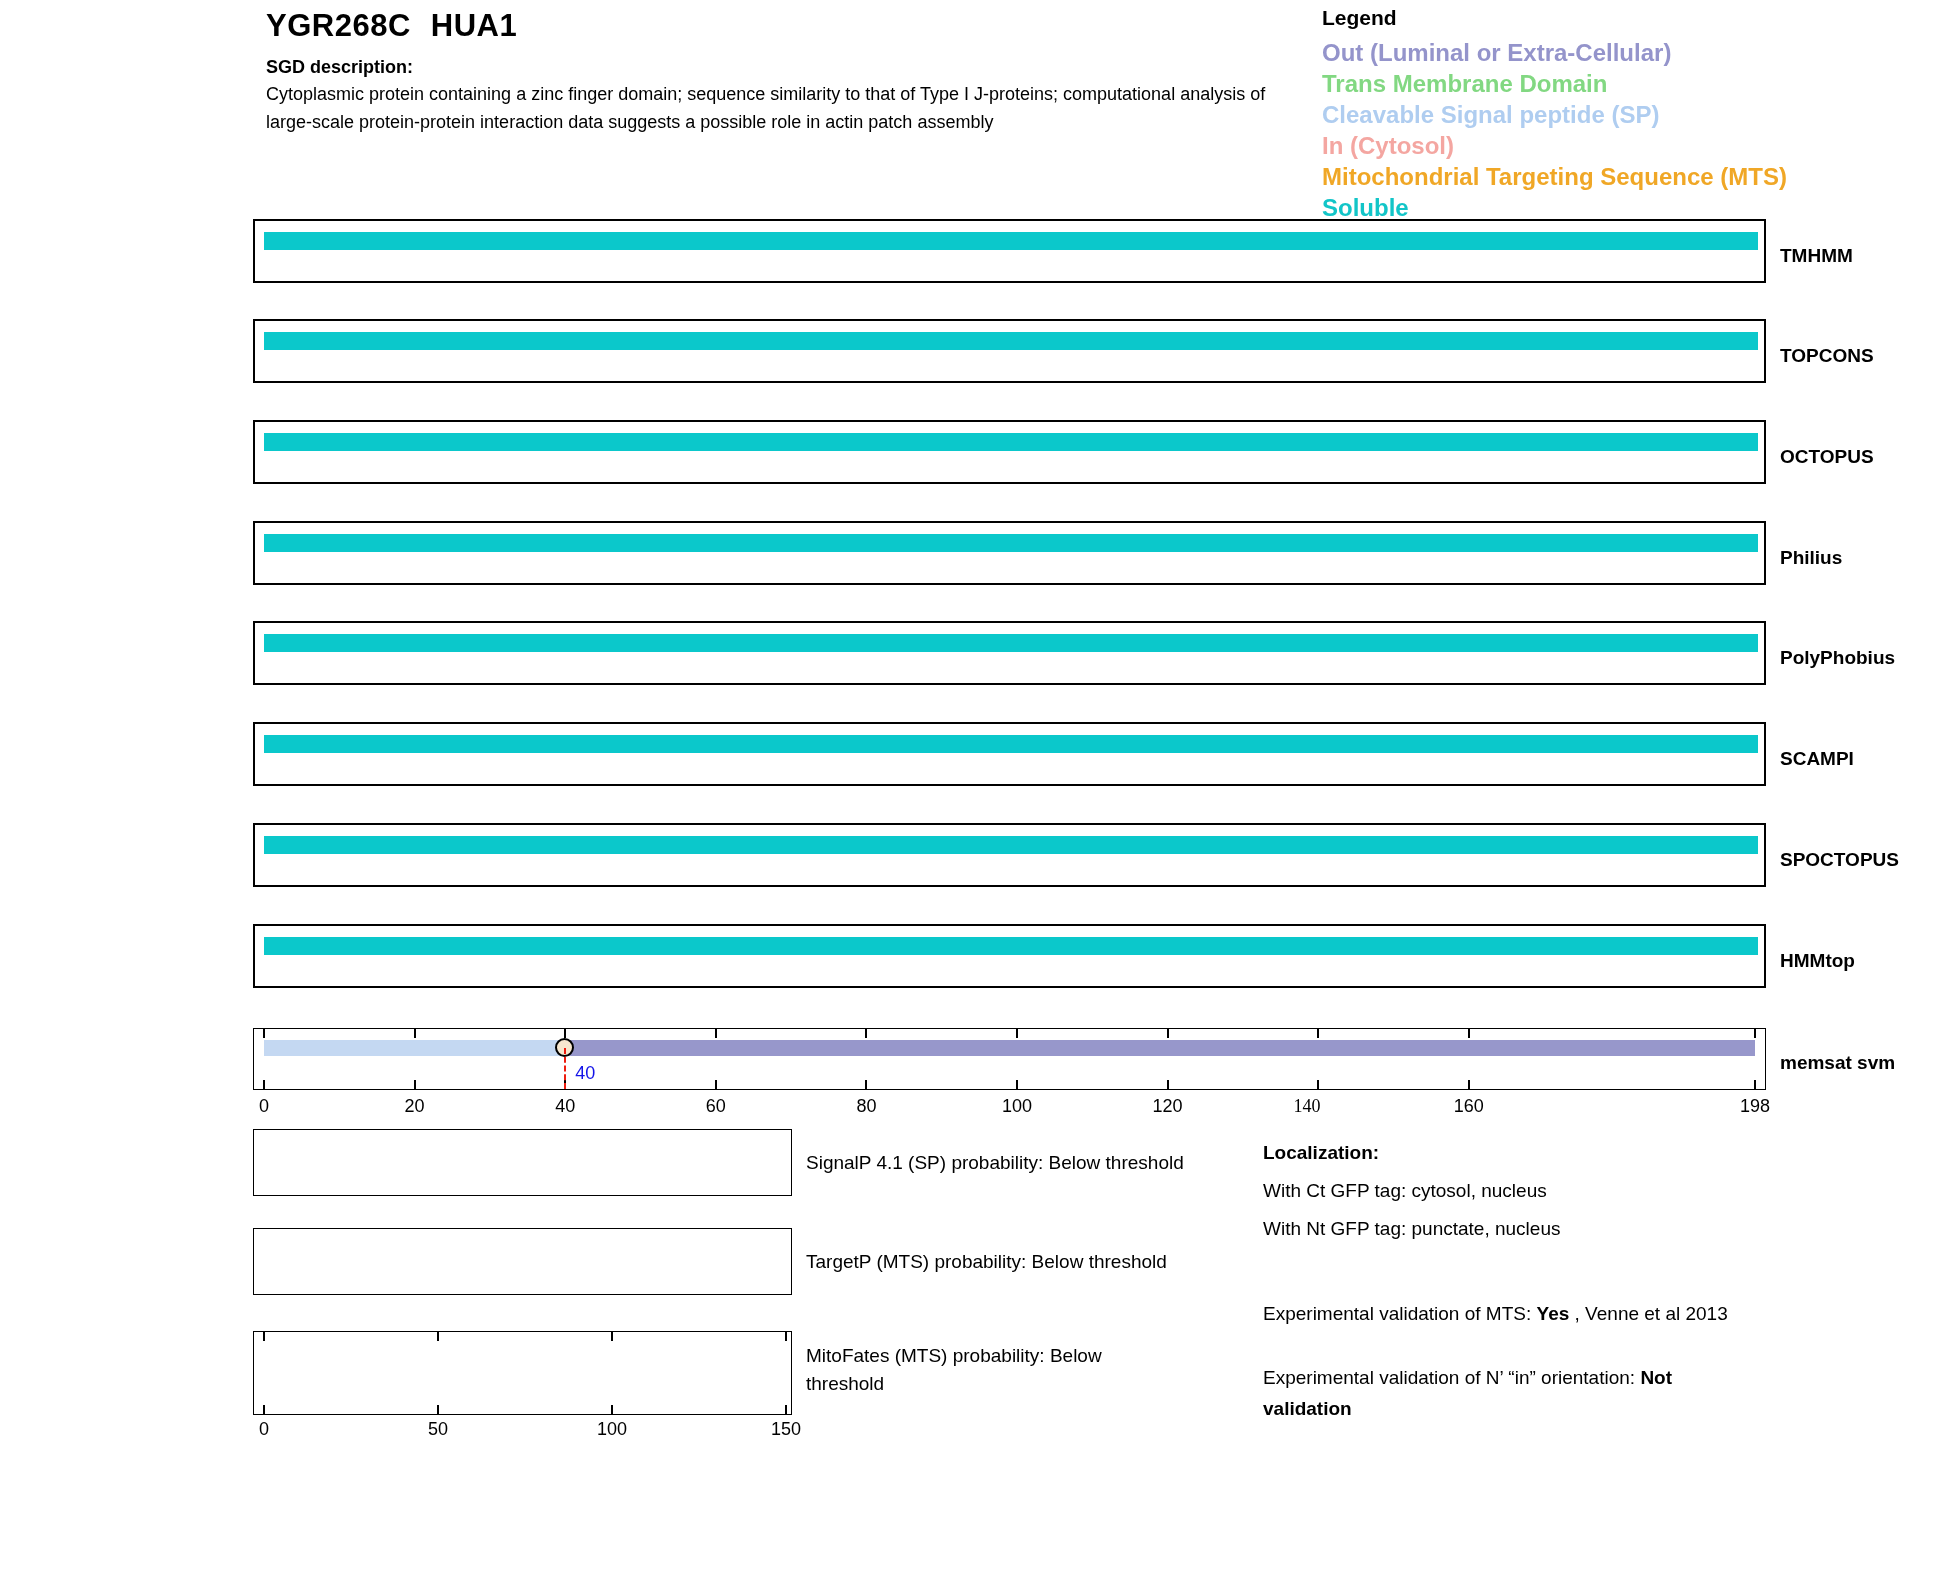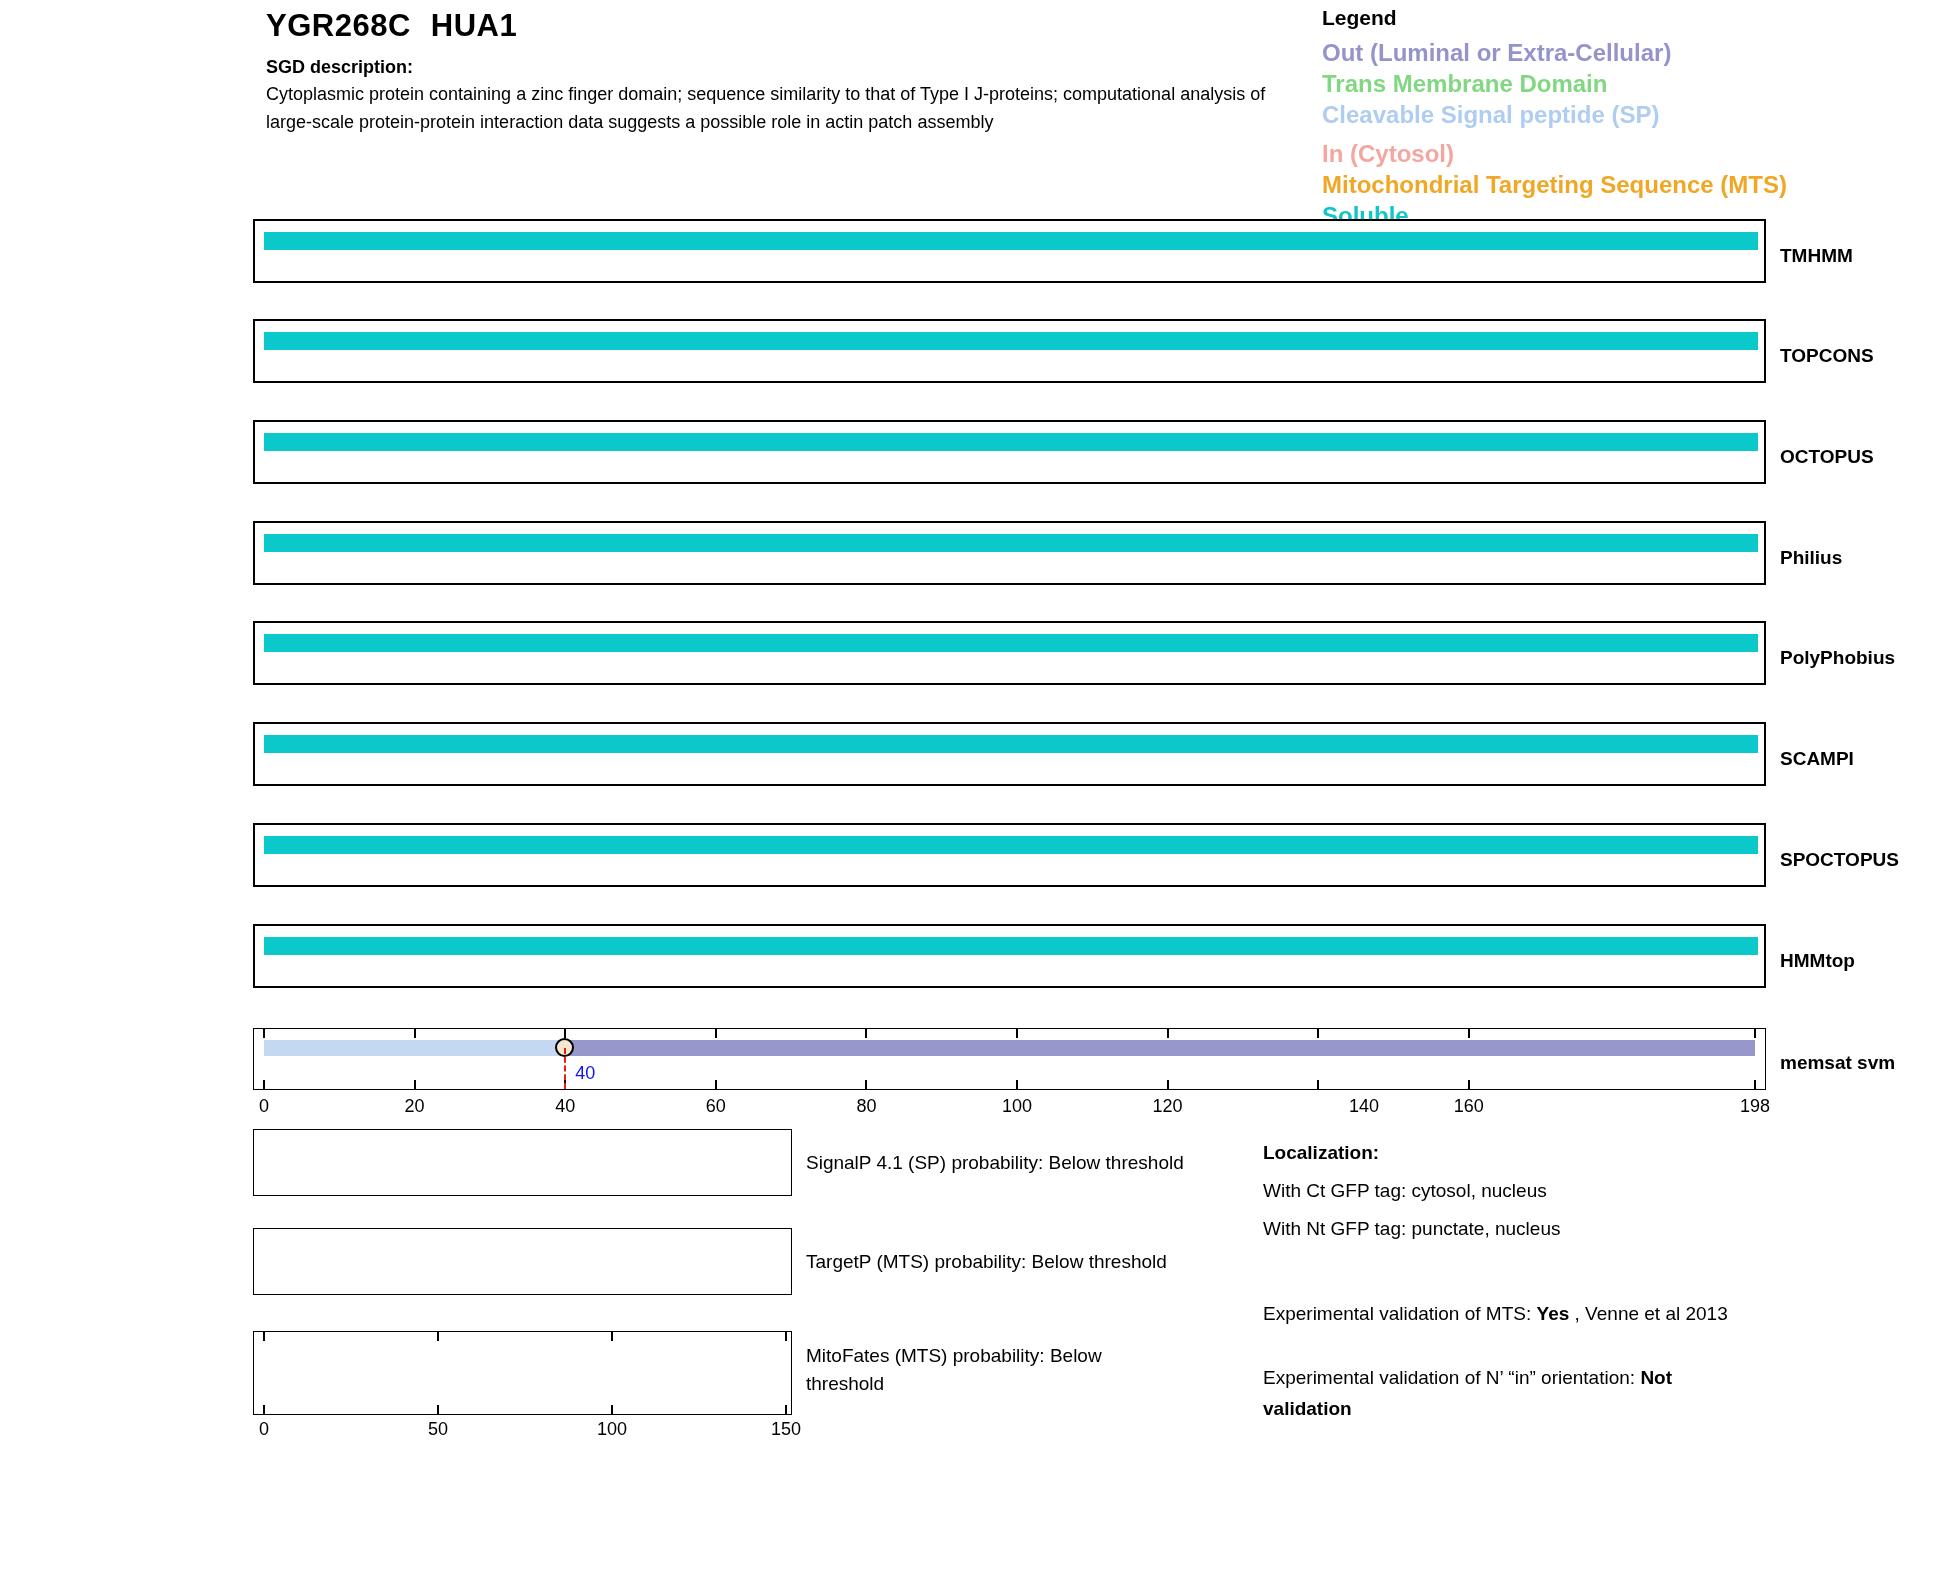--- a/index.html
+++ b/index.html
@@ -41,21 +41,21 @@
   <span>YGR268C</span><span class="gap"></span><span>HUA1</span>
 </div>
 <div class="abs sgd-label">SGD description:</div>
 <div class="abs description">Cytoplasmic protein containing a zinc finger domain; sequence similarity to that of Type I J-proteins; computational analysis of large-scale protein-protein interaction data suggests a possible role in actin patch assembly</div>
 
 <div class="abs legend">
   <div class="legend-title">Legend</div>
   <div class="legend-item" style="color: rgb(148, 148, 203);">Out (Luminal or Extra-Cellular)</div>
   <div class="legend-item" style="color: rgb(130, 216, 130);">Trans Membrane Domain</div>
   <div class="legend-item" style="color: rgb(175, 205, 240);">Cleavable Signal peptide (SP)</div>
-  <div class="legend-item" style="color: rgb(244, 166, 161); margin-top: 8px;">In (Cytosol)</div>
+  <div class="legend-item" style="color: rgb(244, 166, 161);">In (Cytosol)</div>
   <div class="legend-item" style="color: rgb(240, 167, 38);">Mitochondrial Targeting Sequence (MTS)</div>
   <div class="legend-item" style="color: rgb(18, 197, 200);">Soluble</div>
 </div>
 
 <div class="track-box" style="top:219px">
     <div class="track-bar" style="background-color: rgb(11, 200, 203);"></div>
   </div>
 <div class="abs track-label" style="top:245px">TMHMM</div>
 
 <div class="track-box" style="top:319px">
@@ -122,21 +122,21 @@
   </div>
 <div class="abs track-label" style="top:1052px">memsat svm</div>
 <div class="abs axis-row" id="memsat-axis" style="left:254px;top:1096px;width:1511px">
     <div class="axis-label" style="left: 10px;">0</div>
     <div class="axis-label" style="left: 160.606px;">20</div>
     <div class="axis-label" style="left: 311.212px;">40</div>
     <div class="axis-label" style="left: 461.818px;">60</div>
     <div class="axis-label" style="left: 612.424px;">80</div>
     <div class="axis-label" style="left: 763.03px;">100</div>
     <div class="axis-label" style="left: 913.636px;">120</div>
-    <div class="axis-label" style="left: 1110px;">140</div>
+    <div class="axis-label" style="left: 1053px; font-family: Liberation Serif, serif;">140</div>
     <div class="axis-label" style="left: 1214.85px;">160</div>
     <div class="axis-label" style="left: 1501px;">198</div>
   </div>
 
 <div class="abs prob-box" style="top:1129px;height:65px"></div>
 <div class="abs prob-label" style="top:1152px">SignalP 4.1 (SP) probability: Below threshold</div>
 
 <div class="abs prob-box" style="top:1228px;height:65px"></div>
 <div class="abs prob-label" style="top:1251px">TargetP (MTS) probability: Below threshold</div>
 

